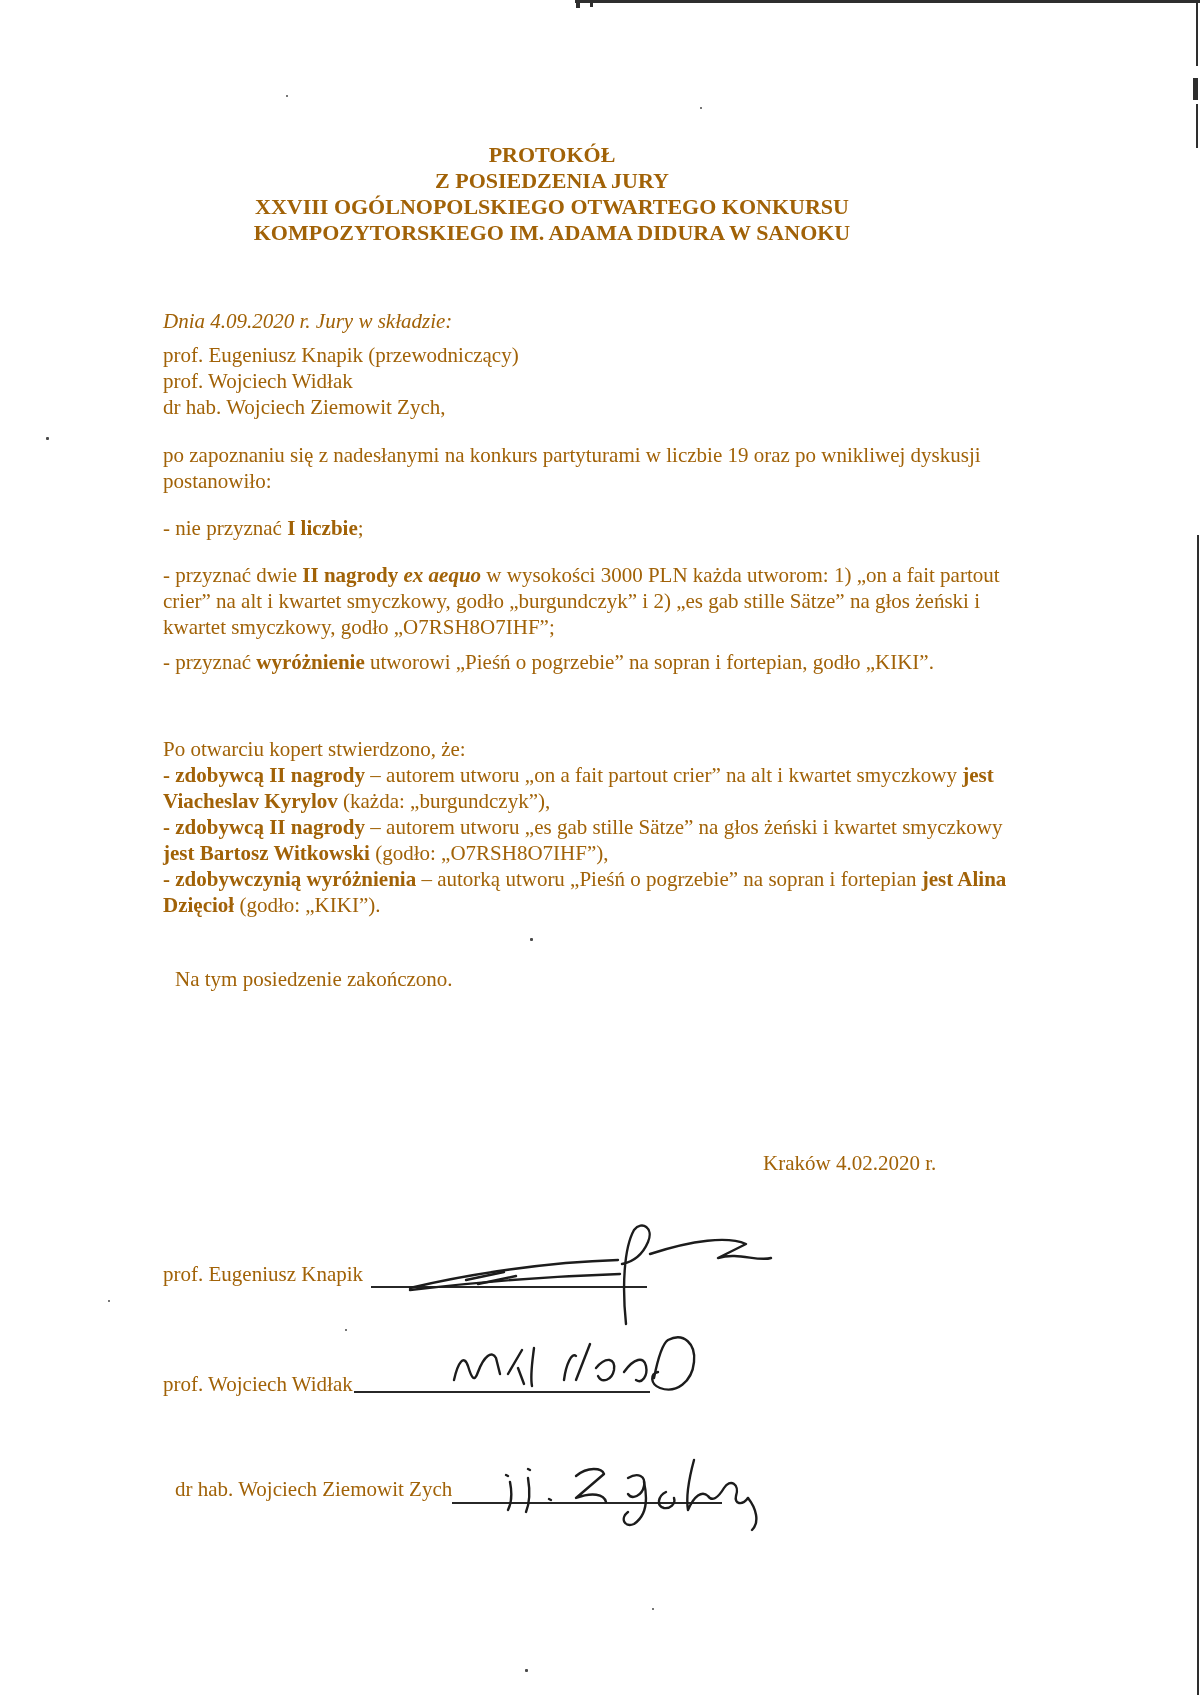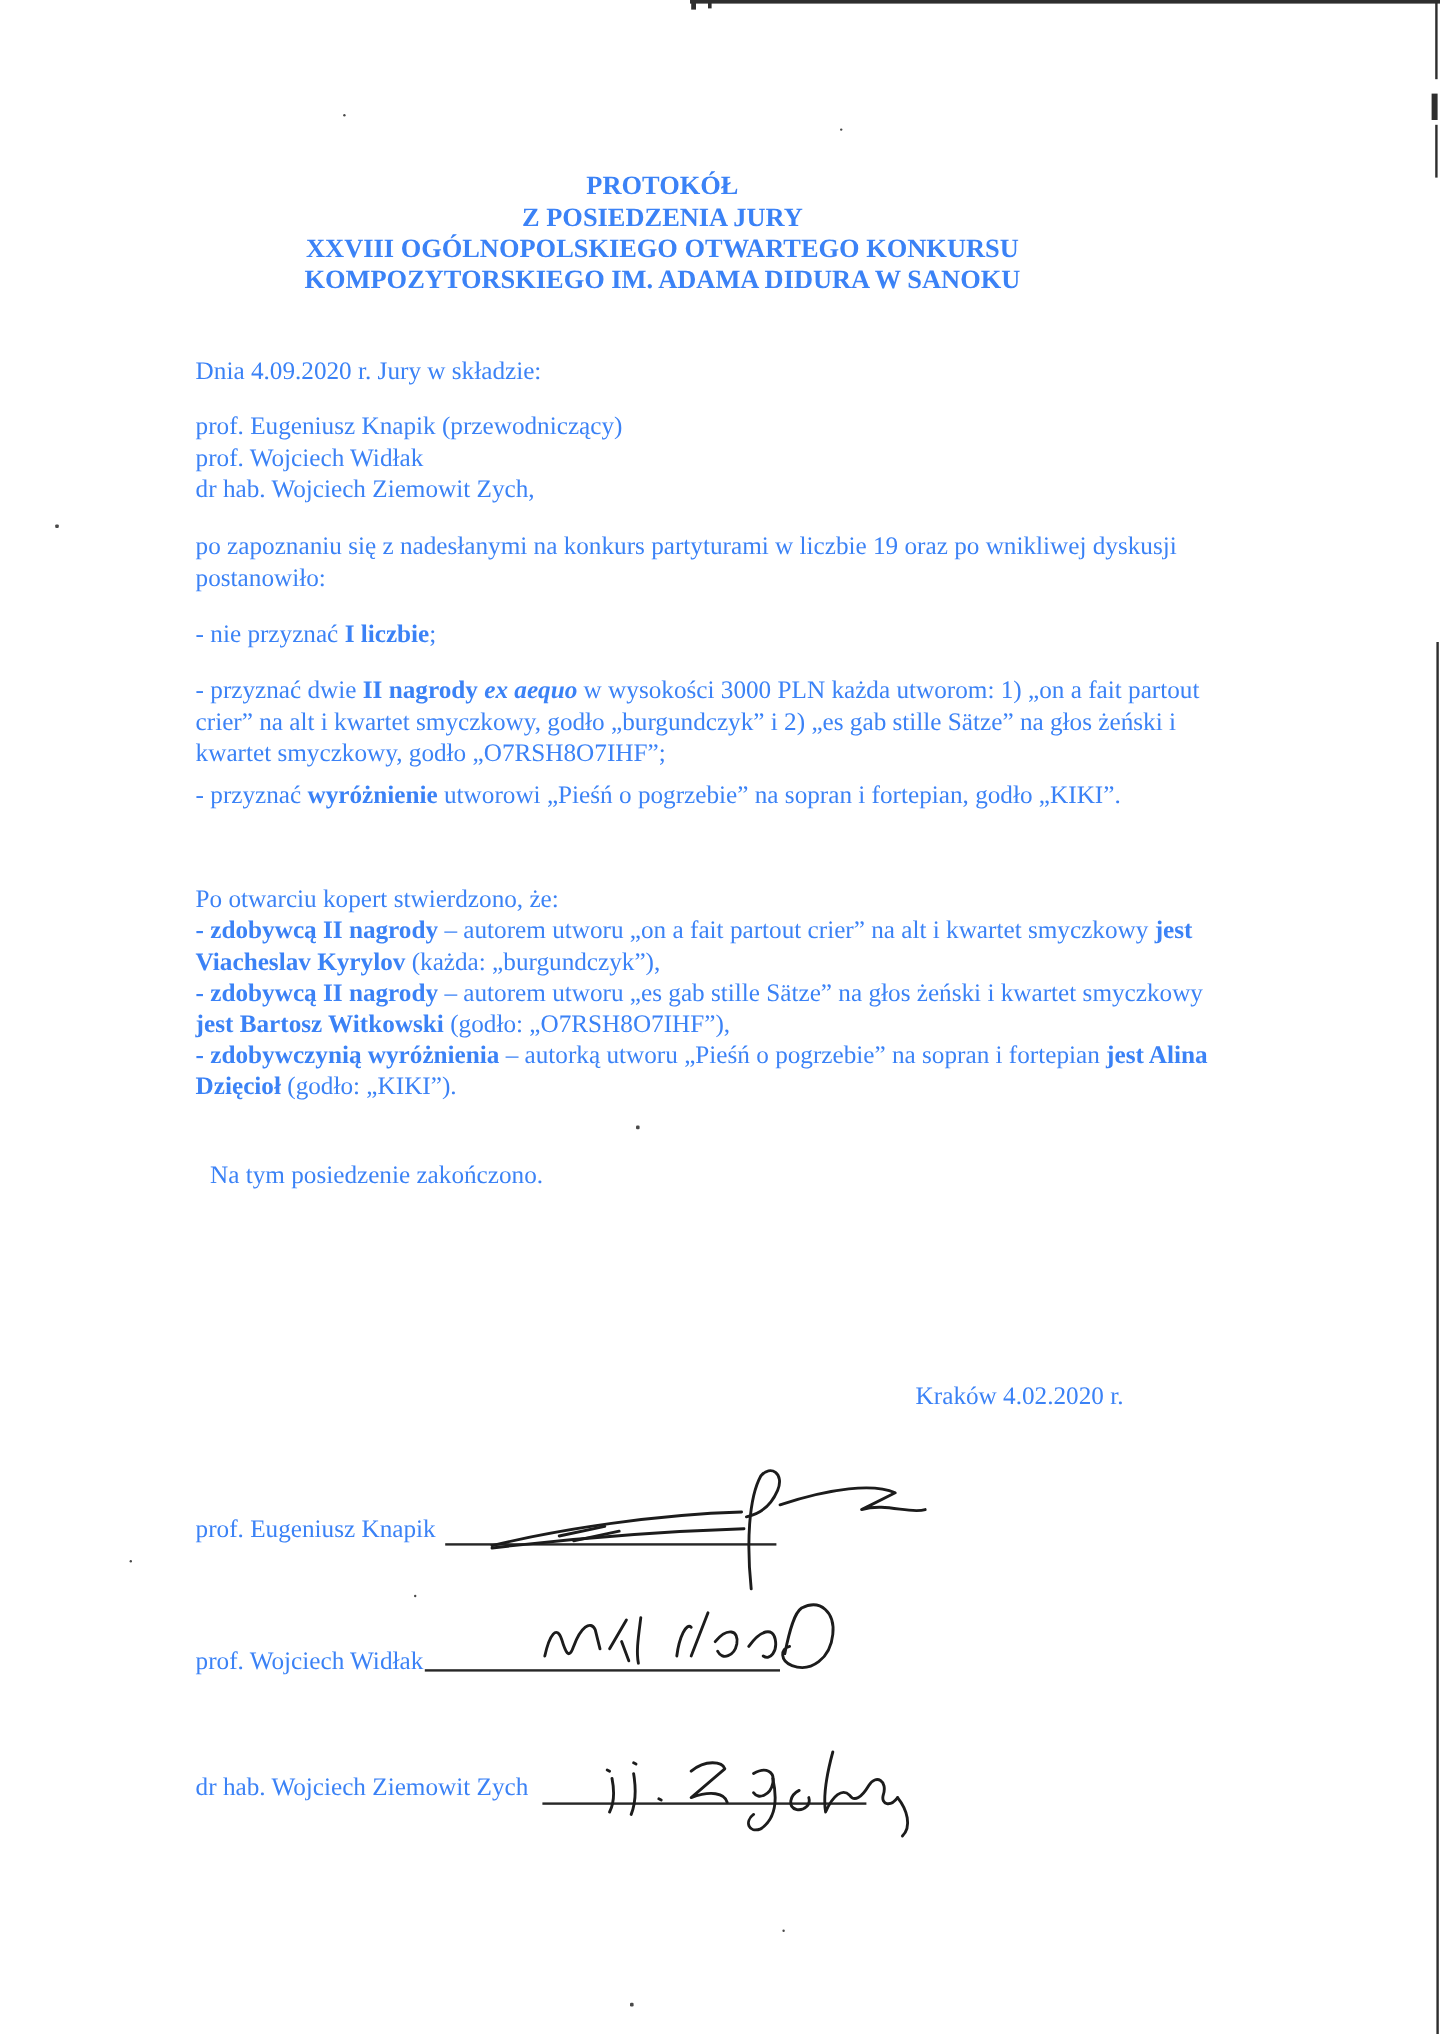--- a/index.html
+++ b/index.html
@@ -1,19 +1,19 @@
 <!DOCTYPE html>
 <html lang="pl"><head>
 <meta charset="utf-8">
 <style>
   html,body{margin:0;padding:0;background:#ffffff;}
   .page{
     position:relative;width:1200px;height:1695px;background:#ffffff;overflow:hidden;
     font-family:"Liberation Serif","DejaVu Serif",serif;
-    font-size:21px;line-height:26px;color:#3b82f6;
+    font-size:21px;line-height:26px;color:#a16207;
   }
   .pos{position:absolute;left:163px;width:876px;margin:0;}
   .title{position:absolute;top:142px;left:163px;width:778px;text-align:center;
          font-weight:bold;font-size:22px;line-height:26px;}
   .b{font-weight:bold;font-style:normal;}
   .bi{font-weight:bold;font-style:italic;}
   p{margin:0;}
   
   .art{position:absolute;background:#2e2e2e;}
   .speck{position:absolute;background:#4a4a4a;width:3px;height:3px;border-radius:1px;}
@@ -44,21 +44,21 @@
   <div class="speck" style="left:652px;top:1608px;width:2px;height:2px;"></div>
   <div class="speck" style="left:525px;top:1669px;"></div>
 
   <header class="title">
     <div>PROTOKÓŁ</div>
     <div>Z POSIEDZENIA JURY</div>
     <div>XXVIII OGÓLNOPOLSKIEGO OTWARTEGO KONKURSU</div>
     <div>KOMPOZYTORSKIEGO IM. ADAMA DIDURA W SANOKU</div>
   </header>
 
-  <p class="pos" style="top:296px;">Dnia 4.09.2020 r. Jury w składzie:</p>
+  <p class="pos" style="top:308px;font-style:italic;">Dnia 4.09.2020 r. Jury w składzie:</p>
 
   <div class="pos" style="top:342px;">
     <div>prof. Eugeniusz Knapik (przewodniczący)</div>
     <div>prof. Wojciech Widłak</div>
     <div>dr hab. Wojciech Ziemowit Zych,</div>
   </div>
 
   <p class="pos" style="top:442px;">po zapoznaniu się z nadesłanymi na konkurs partyturami w liczbie 19 oraz po wnikliwej dyskusji postanowiło:</p>
 
   <p class="pos" style="top:515px;"><span>- nie przyznać </span><span class="b">I liczbie</span><span>;</span></p>
@@ -96,21 +96,21 @@
     <path d="M60,46 L74,22"></path>
     <path d="M70,40 L76,56"></path>
     <path d="M86,20 C84,36 82,48 84,58"></path>
     <path d="M116,52 C118,36 124,24 128,28"></path>
     <path d="M128,52 L142,16"></path>
     <path d="M148,40 C158,28 168,30 166,42 C164,52 154,56 150,48"></path>
     <path d="M176,44 C186,30 196,28 198,38 C200,48 194,56 188,52"></path>
     <path d="M206,50 C210,30 214,16 220,12 C236,4 248,16 246,34 C244,54 228,66 212,60 C202,56 202,46 210,44"></path>
   </svg>
 
-  <p class="sig-label" style="top:1476px;">dr hab. Wojciech Ziemowit Zych</p>
+  <p class="sig-label" style="top:1476px;margin-left:12px;">dr hab. Wojciech Ziemowit Zych</p>
   <div class="sig-line" style="left:452px;top:1502px;width:270px;"></div>
   <svg class="sig-svg" style="left:498px;top:1448px;" width="300" height="90" viewBox="0 0 300 90">
     <path d="M12,34 C14,44 14,54 10,62"></path>
     <path d="M8,27 L10,28"></path>
     <path d="M30,30 C32,42 32,54 28,64"></path>
     <path d="M30,21 L32,22"></path>
     <path d="M51,51 L53,52"></path>
     <path d="M78,28 C90,18 104,20 106,26 L78,50 C94,44 106,46 108,54"></path>
     <path d="M130,30 C140,24 148,28 146,38 C144,48 134,52 130,46"></path>
     <path d="M146,34 C150,52 148,68 136,76 C126,80 122,70 130,64"></path>

